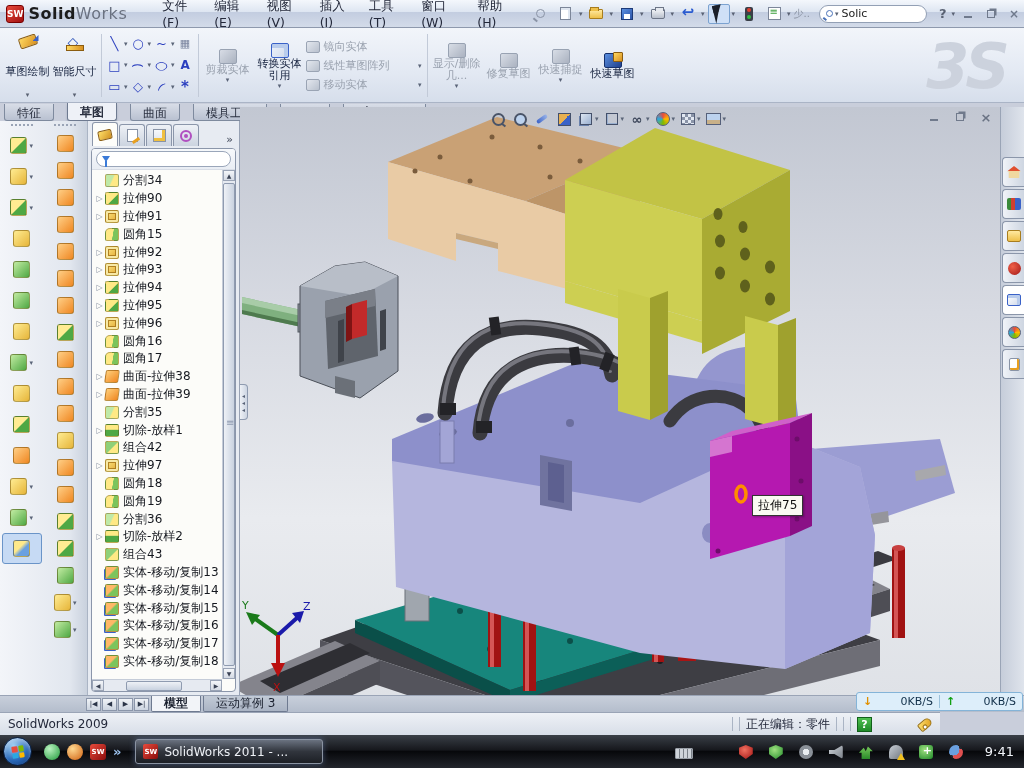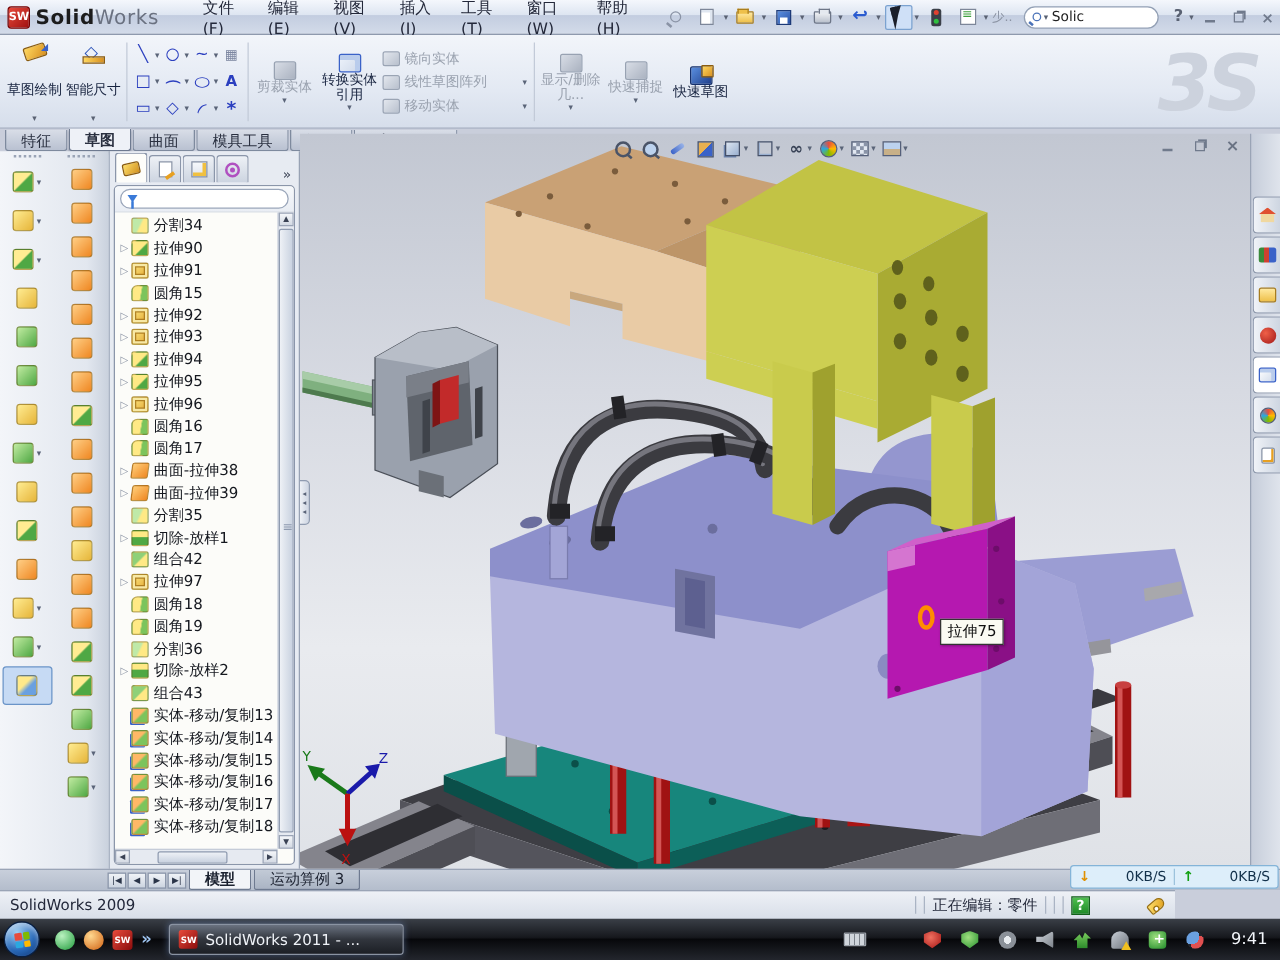--- a/index.html
+++ b/index.html
@@ -74,21 +74,21 @@
 .rstack{display:flex;flex-direction:column;justify-content:center;gap:3px;width:118px;flex:none}
 .rs-row{display:flex;align-items:center;gap:4px;height:16px}
 .rs-ico{width:14px;height:12px;flex:none;border-radius:2px;background:linear-gradient(135deg,#e3e7ee,#b8c0cd);border:1px solid #9aa4b4}
 .rs-label{font-size:11px;color:#9aa2af;white-space:nowrap}
 .rs-dd{margin-left:auto;font-size:7px;color:#9aa2af;padding-right:2px}
 .mi-rapid{background:linear-gradient(135deg,#5a8fe0,#20408c);border:1px solid #15306c;position:relative}
 .mi-rapid::after{content:"";position:absolute;right:-2px;top:-2px;width:8px;height:8px;background:linear-gradient(135deg,#ffd860,#d89020);border:1px solid #8a5c10;border-radius:1px}
 #watermark{position:absolute;right:18px;top:30px;font-size:62px;font-weight:bold;font-style:italic;color:#ccd2dd;letter-spacing:-4px;user-select:none}
 
 
-#tabstrip{position:absolute;left:0;top:103px;width:370px;height:18px;display:flex;align-items:flex-end;padding-left:4px;gap:1px}
+#tabstrip{position:absolute;left:0;top:103px;width:370px;height:18px;display:flex;align-items:flex-end;padding-left:4px;gap:13px}
 .ctab{padding:1px 12px 2px;font-size:12px;color:#2a3040;background:linear-gradient(180deg,#d8dde7,#b9c1d1);border:1px solid #7e8a9e;border-top:none;border-radius:0 0 3px 3px;height:17px;white-space:nowrap}
 .ctab.active{background:#eef1f7;font-weight:bold;border-color:#6e7a90;height:18px;box-shadow:0 2px 2px rgba(60,70,90,.25)}
 
 
 #lefttools{position:absolute;left:0;top:121px;width:88px;height:574px;background:linear-gradient(90deg,#f3f5f9 0%,#e2e7ef 80%,#c9d1dd 100%);border-right:1px solid #aab4c4;display:flex}
 .tcol{width:44px;display:flex;flex-direction:column;align-items:center;padding-top:3px}
 .grip{width:22px;border-top:2px dotted #9aa4b6;margin-bottom:4px}
 .titem{display:flex;align-items:center;justify-content:center;width:40px;border-radius:3px;flex:none}
 .titem.pressed{background:#c6daf4;border:1px solid #6a94c8}
 .tbico{width:17px;height:17px;border-radius:3px;border:1px solid rgba(100,80,20,.45);flex:none}
@@ -213,21 +213,21 @@
 .ql-ball{background:radial-gradient(circle at 35% 30%,#ffd890,#d06010);border-radius:50%}
 .ql-sw{background:linear-gradient(135deg,#e84b3c,#8a0c0c);color:#fff;font-size:7px;font-weight:bold;display:flex;align-items:center;justify-content:center}
 .ql-chev{color:#9ec4f0;font-size:13px;font-weight:bold}
 .taskwin{height:25px;width:188px;margin-left:14px;border-radius:3px;border:1px solid #565e6a;background:linear-gradient(180deg,#4c515a,#22252b 50%,#15171c);display:flex;align-items:center;padding:0 7px;gap:6px;color:#eef1f6;font-size:12px;white-space:nowrap;overflow:hidden}
 .taskwin.active{background:linear-gradient(180deg,#6a7280,#31353d 50%,#1c1f25);border-color:#8a93a2;box-shadow:0 0 6px rgba(140,180,255,.35)}
 .tw-ico{width:15px;height:15px;flex:none;border-radius:2px}
 .tw-sw{background:linear-gradient(135deg,#e84b3c,#8a0c0c);color:#fff;font-size:7px;font-weight:bold;display:flex;align-items:center;justify-content:center}
 .tw-paint{background:linear-gradient(180deg,#d8dce2 55%,#8a6040 55%);position:relative}
 .tw-paint::after{content:"";position:absolute;left:6px;top:-2px;width:3px;height:8px;background:#c03030;transform:rotate(12deg)}
 .tw-label{overflow:hidden;text-overflow:ellipsis}
-#tray{margin-left:auto;display:flex;align-items:center;gap:16px;margin-right:10px}
+#tray{margin-left:auto;display:flex;align-items:flex-end;gap:16px;margin-right:10px}
 .kbico{width:18px;height:11px;background:repeating-linear-gradient(90deg,#cfd4da 0 3px,#7a8088 3px 4px);border:1px solid #9aa0a8;border-radius:1px}
 .trico{width:14px;height:14px;border-radius:3px}
 .tr-av{background:radial-gradient(circle at 40% 35%,#f07060,#a01010);clip-path:polygon(50% 0,100% 20%,100% 65%,50% 100%,0 65%,0 20%)}
 .tr-safe{background:radial-gradient(circle at 40% 35%,#9fe080,#1f8a28);clip-path:polygon(50% 0,100% 20%,100% 65%,50% 100%,0 65%,0 20%)}
 .tr-gear{background:radial-gradient(circle at 50% 50%,#e8ecf0 30%,#8a9098 32%);border-radius:50%}
 .tr-vol{background:linear-gradient(135deg,#cfd4da,#7a8088);clip-path:polygon(0 35%,40% 35%,100% 0,100% 100%,40% 65%,0 65%)}
 .tr-net{background:linear-gradient(180deg,#7fd060,#2a8a2a);clip-path:polygon(20% 100%,20% 55%,0 55%,35% 20%,50% 45%,65% 10%,100% 45%,80% 45%,80% 100%)}
 .tr-dish{background:linear-gradient(135deg,#c8ced6,#70767e);border-radius:50% 50% 2px 2px;position:relative}
 .tr-dish::after{content:"";position:absolute;right:-2px;bottom:-1px;width:0;height:0;border-left:4px solid transparent;border-right:4px solid transparent;border-bottom:7px solid #f0c020}
 .tr-health{background:radial-gradient(circle at 40% 35%,#9fe080,#1f8a28);border-radius:3px;position:relative}
@@ -446,20 +446,25 @@
     </div>
   <div class="rsep"></div>
   <div id="rightbtns" style="display:flex">
 
       <div class="rmid disabled">
         <span class="mico mi-trim"></span>
         <span class="rlabel">显示/删除几...</span>
         <span class="rdd dd" style="">▾</span>
       </div>
 
+      <div class="rmid disabled">
+        <span class="mico mi-trim"></span>
+        <span class="rlabel">修复草图</span>
+
+      </div>
 
       <div class="rmid disabled">
         <span class="mico mi-trim"></span>
         <span class="rlabel">快速捕捉</span>
         <span class="rdd dd" style="">▾</span>
       </div>
 
       <div class="rmid">
         <span class="mico mi-rapid"></span>
         <span class="rlabel">快速草图</span>

